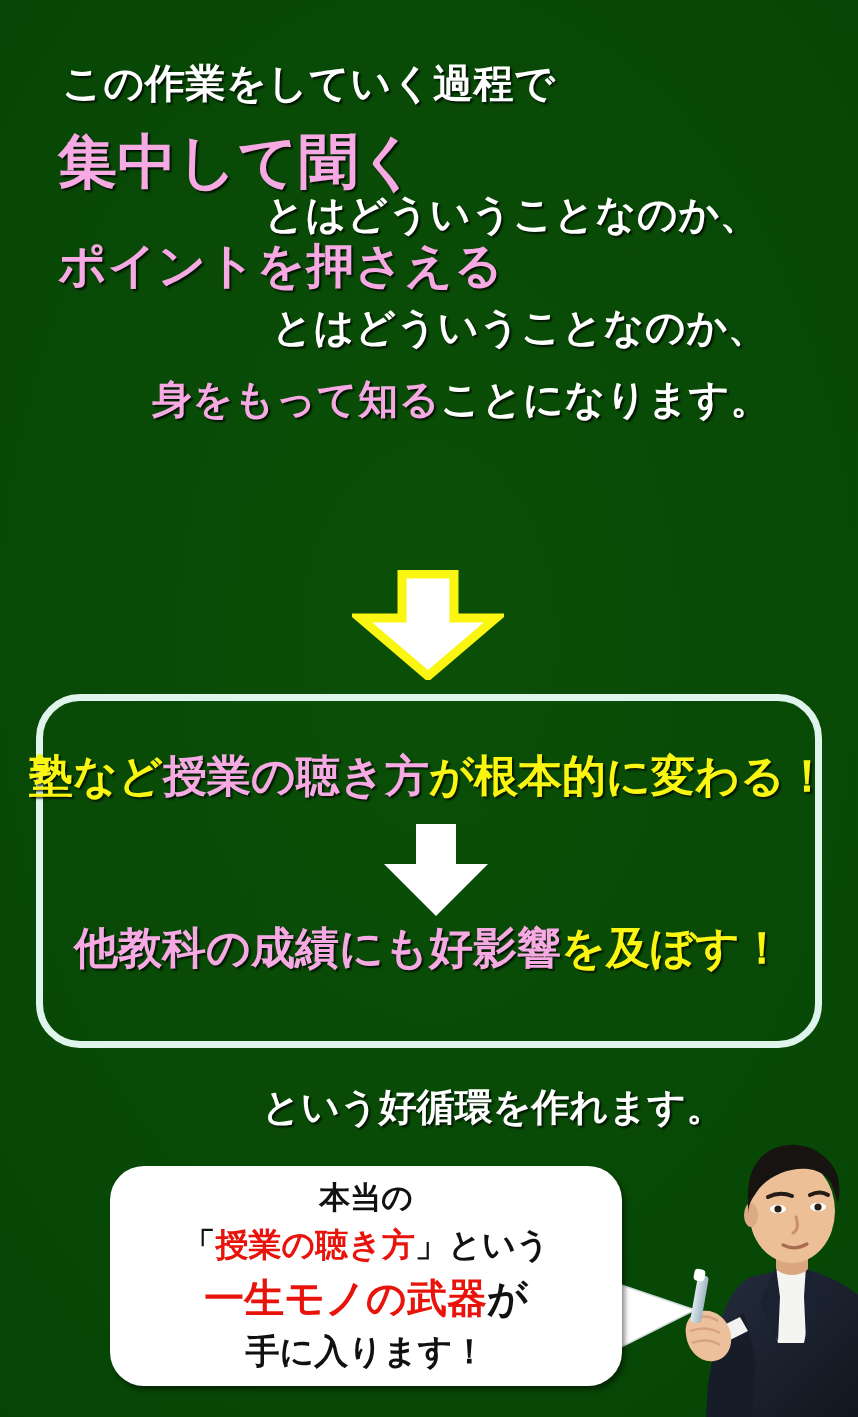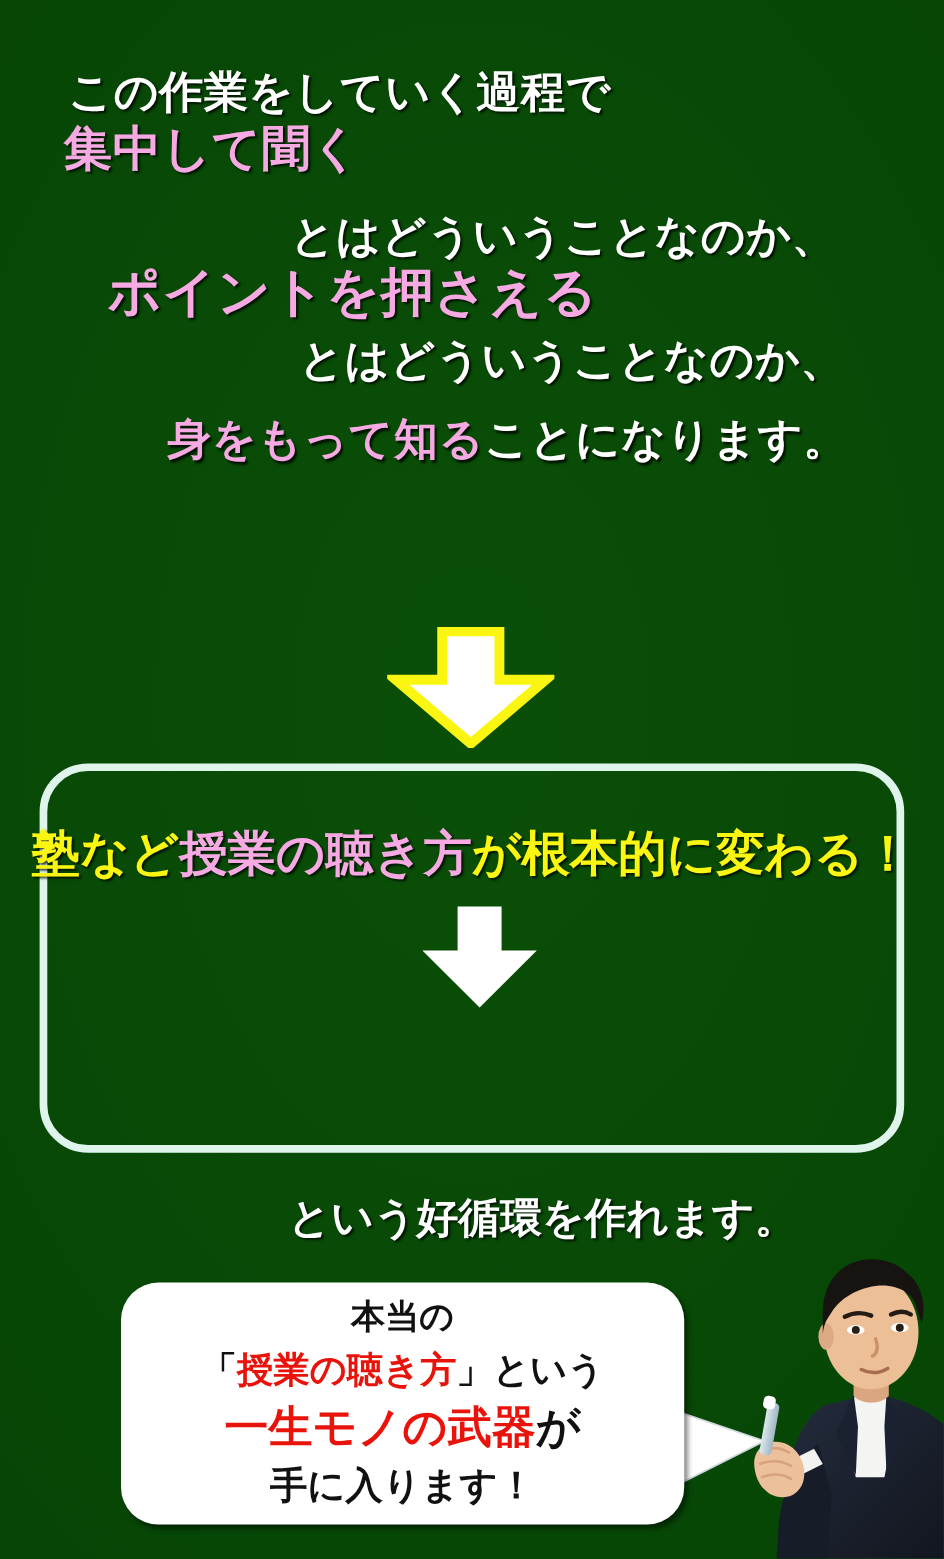--- a/index.html
+++ b/index.html
@@ -28,23 +28,23 @@
     white-space: nowrap;
     font-weight: 700;
     letter-spacing: 0.5px;
     text-shadow: 2px 2px 2px rgba(0,0,0,0.75);
   }
   .white { color: #ffffff; }
   .pink  { color: #f6a9e2; }
   .yellow{ color: #faf612; }
 
   .lead      { font-size: 40px; top: 56px;  left: 62px; }
-  .big-pink  { font-size: 44px; top: 106px; left: 58px; }
+  .big-pink  { font-size: 59px; top: 123px; left: 58px; }
   .indent-1  { font-size: 40px; top: 187px; left: 264px; }
-  .big-pink2 { font-size: 48px; top: 234px; left: 58px; margin-left: 40px; }
+  .big-pink2 { font-size: 48px; top: 234px; left: 58px; }
   .indent-2  { font-size: 40px; top: 300px; left: 272px; }
   .body-mix  { font-size: 40px; top: 372px; left: 152px; font-family: Liberation Mono, monospace; }
   .climax    { font-size: 40px; top: 468px; left: 62px; }
 
   
   .arrow-wrap {
     position: absolute;
     display: block;
   }
   #arrow-yellow { top: 570px; left: 352px; width: 152px; height: 110px; }
@@ -152,20 +152,23 @@
     <div class="box-line" id="box-line-1">
       <span class="yellow">塾など</span><span class="pink">授業の聴き方</span><span class="yellow">が根本的に変わる！</span>
     </div>
 
     <div class="arrow-wrap" id="arrow-white" style="top:121px;left:337px;">
       <svg viewBox="0 0 112 96" width="112" height="96" aria-hidden="true">
         <polygon points="36,2 76,2 76,42 108,42 56,94 4,42 36,42" fill="#ffffff"></polygon>
       </svg>
     </div>
 
+    <div class="box-line" id="box-line-2">
+      <span class="pink">他教科の成績にも好影響</span><span class="yellow">を及ぼす！</span>
+    </div>
   </div>
 
   <div class="closing">という好循環を作れます。</div>
 
   <svg id="bubble-tail-svg" style="position:absolute;left:520px;top:1248px;width:190px;height:150px;z-index:2;" viewBox="0 0 190 150">
     <polygon points="10,6 175,62 36,132" fill="#ffffff" stroke="#cfd8dd" stroke-width="1.5"></polygon>
   </svg>
 
   <div id="speech-bubble">
     <div class="bubble-text" id="bubble-l2">

